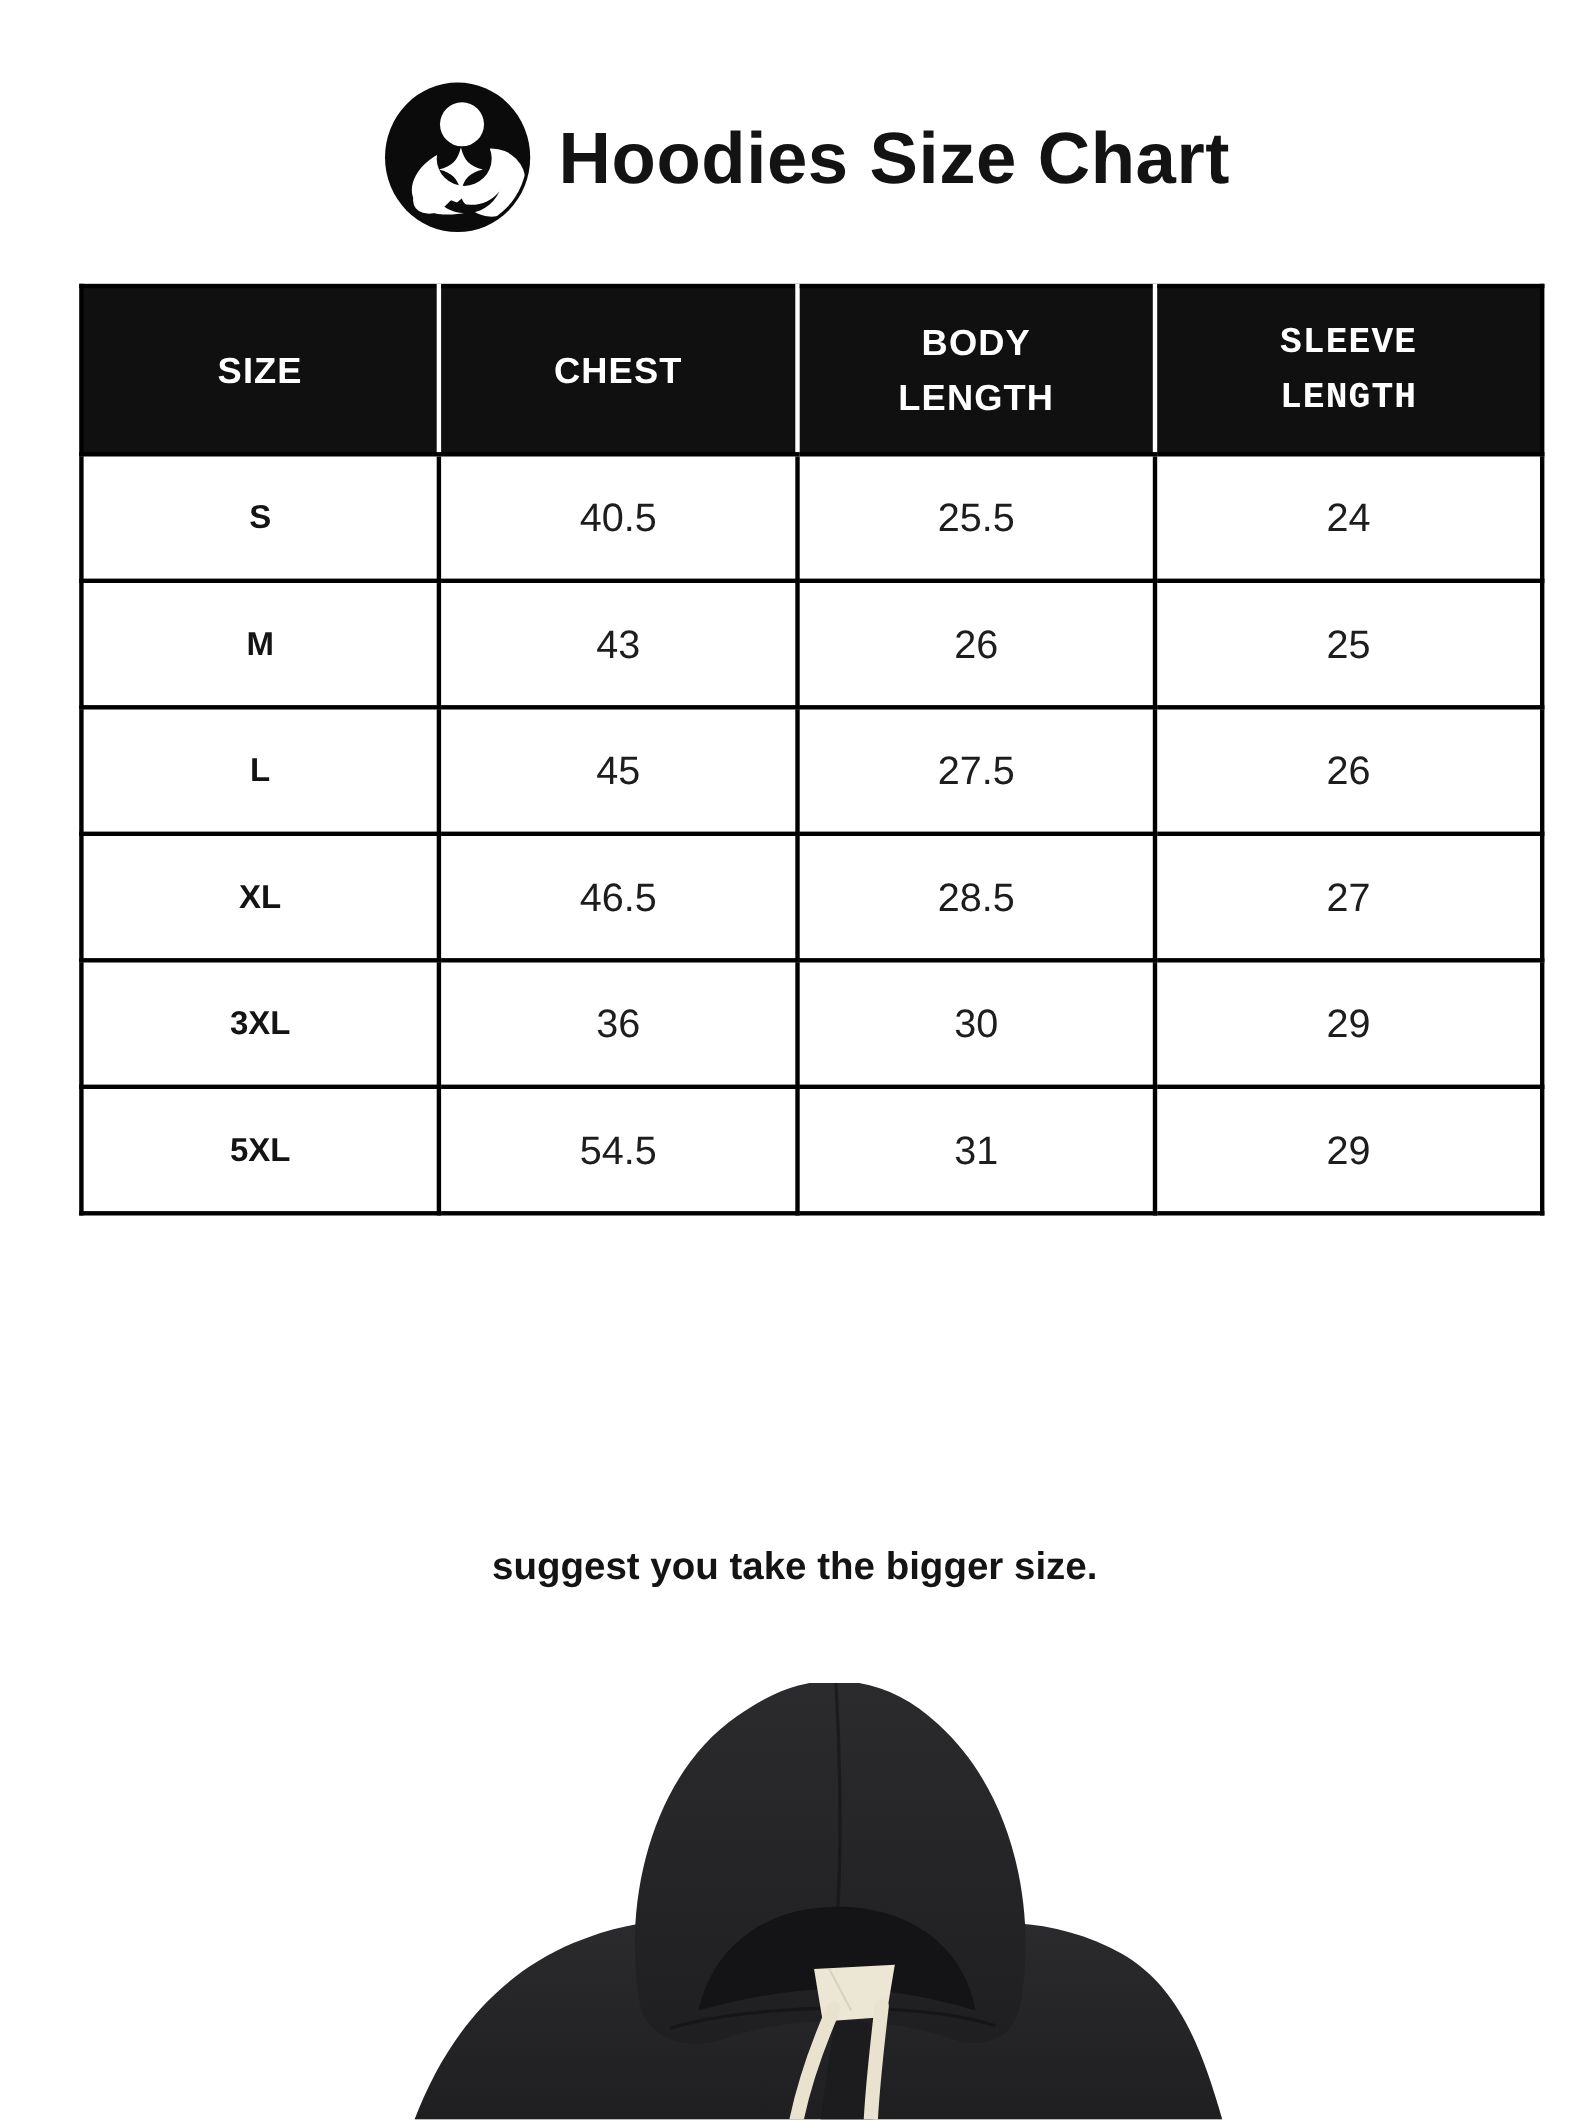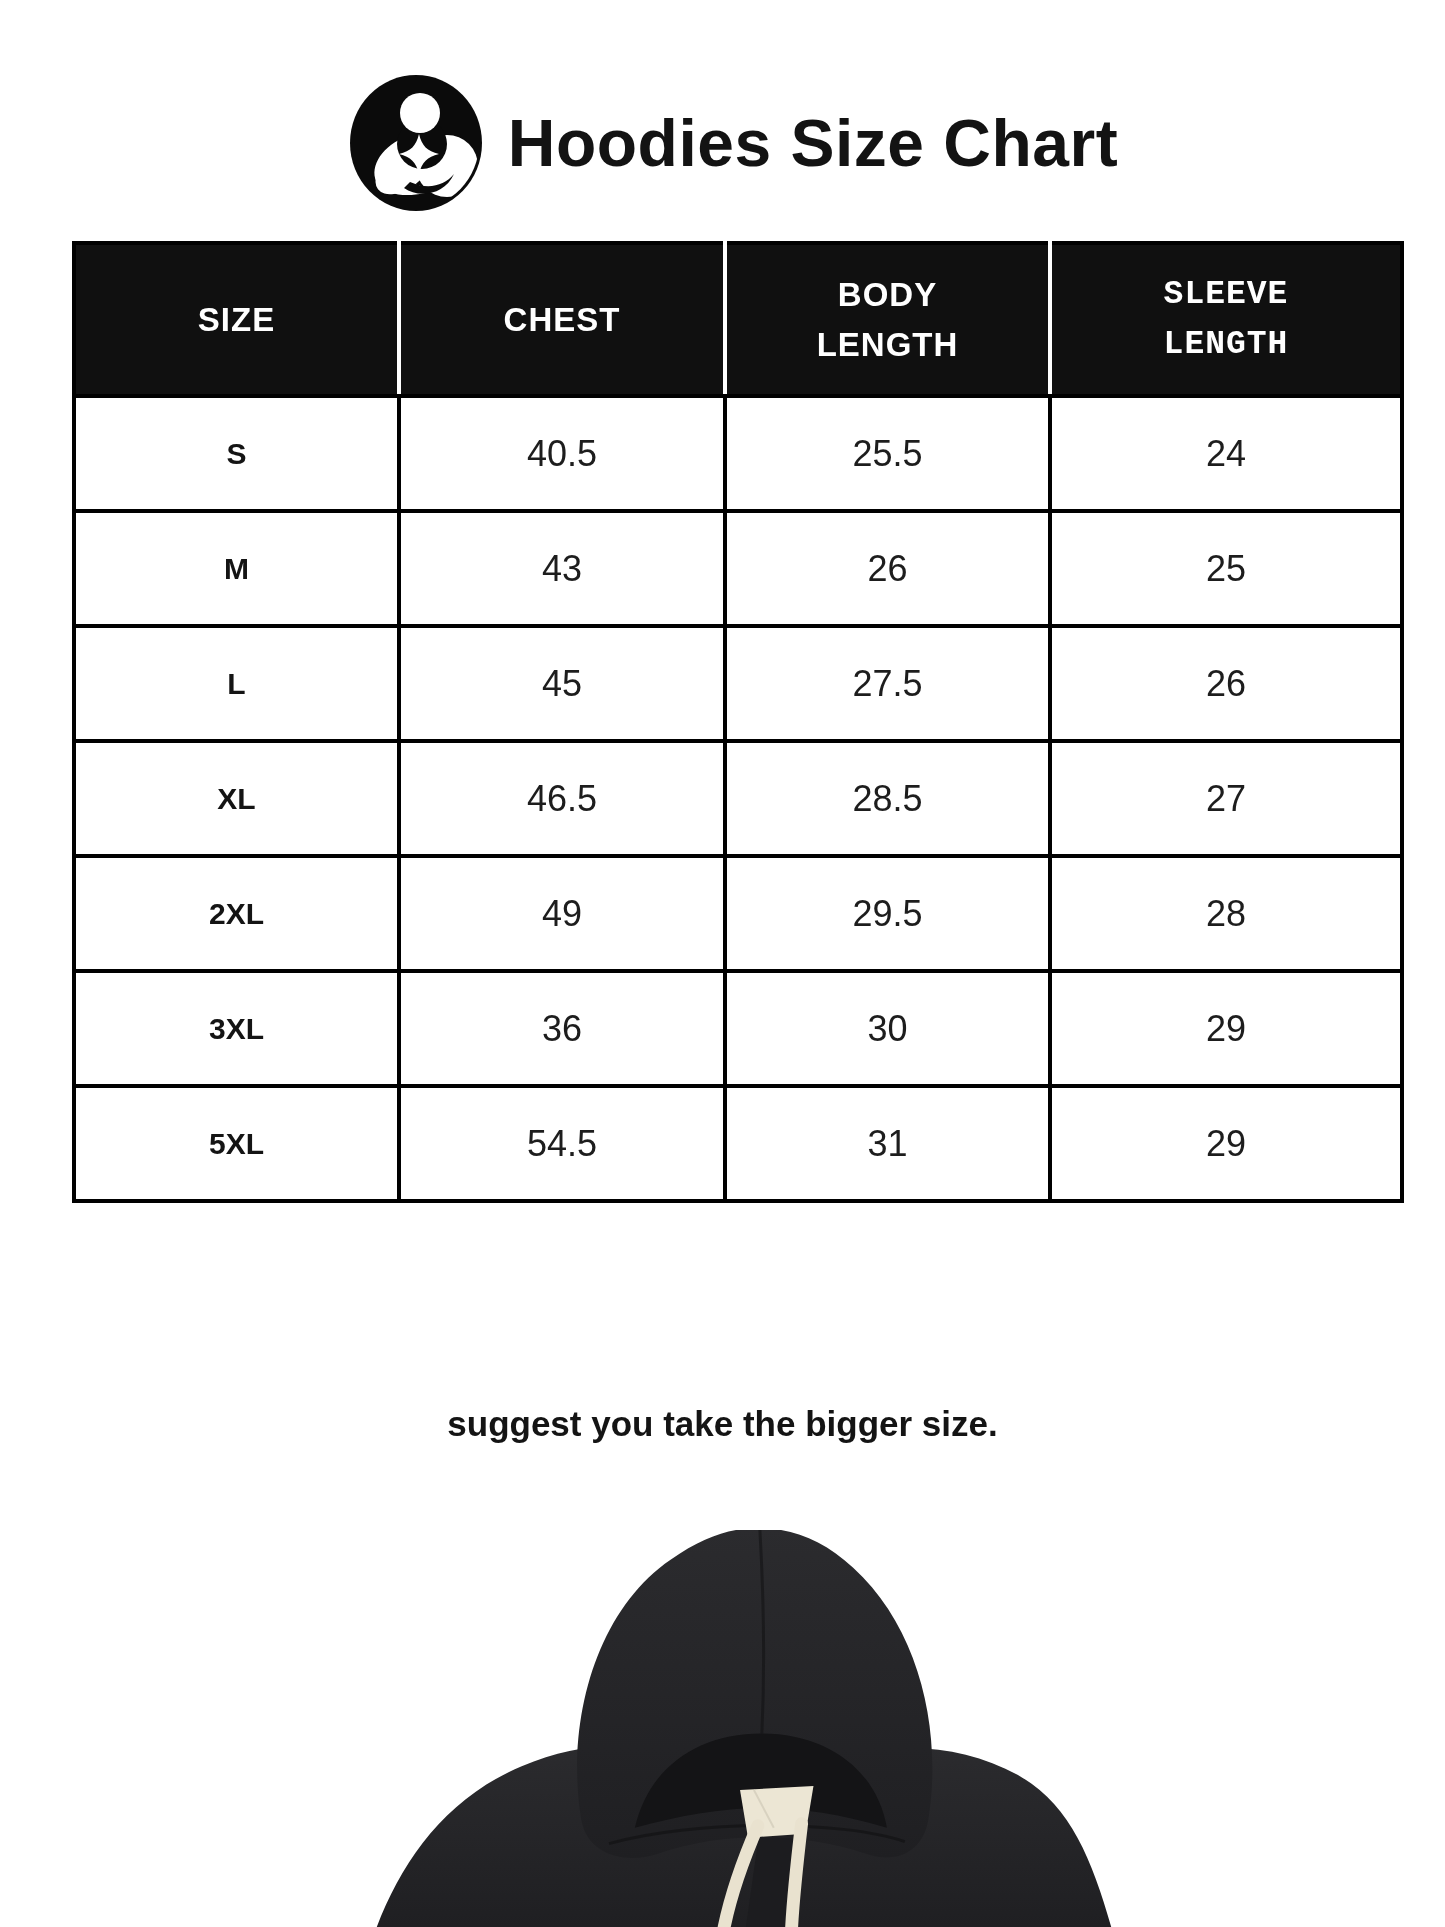--- a/index.html
+++ b/index.html
@@ -31,21 +31,21 @@
     font-size: 66px;
     font-weight: 800;
     letter-spacing: 0.5px;
     color: #131313;
     white-space: nowrap;
   }
 
   
   .size-table {
     position: absolute;
-    top: 241px;
+    top: 258px;
     left: 72px;
     width: 1328px;
     border-collapse: collapse;
     border: 4px solid #000000;
     table-layout: fixed;
   }
   .size-table th {
     background: #101010;
     color: #ffffff;
     font-size: 33px;
@@ -165,26 +165,20 @@
         <td class="value-cell">27.5</td>
         <td class="value-cell">26</td>
       </tr>
       <tr>
         <td class="size-cell">XL</td>
         <td class="value-cell">46.5</td>
         <td class="value-cell">28.5</td>
         <td class="value-cell">27</td>
       </tr>
       <tr>
-        <td class="size-cell">2XL</td>
-        <td class="value-cell">49</td>
-        <td class="value-cell">29.5</td>
-        <td class="value-cell">28</td>
-      </tr>
-      <tr>
         <td class="size-cell">3XL</td>
         <td class="value-cell">36</td>
         <td class="value-cell">30</td>
         <td class="value-cell">29</td>
       </tr>
       <tr>
         <td class="size-cell">5XL</td>
         <td class="value-cell">54.5</td>
         <td class="value-cell">31</td>
         <td class="value-cell">29</td>

